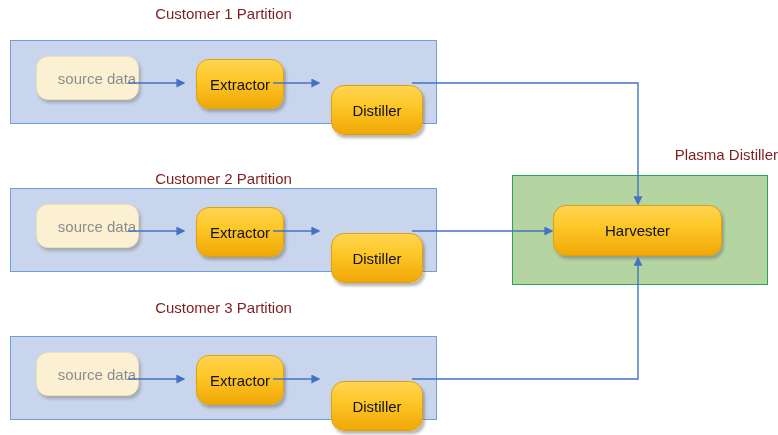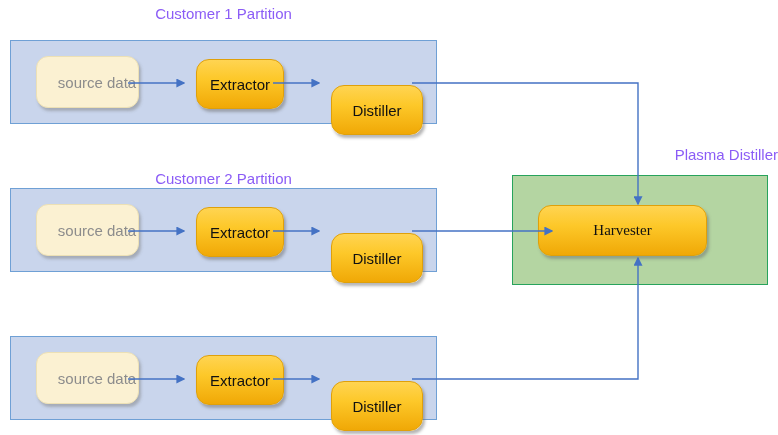--- a/index.html
+++ b/index.html
@@ -7,21 +7,21 @@
     position: relative;
     width: 778px;
     height: 435px;
     background: #ffffff;
     font-family: "Liberation Sans", sans-serif;
     overflow: hidden;
   }
   .partition-title {
     position: absolute;
     font-size: 15px;
-    color: #8b5cf6;
+    color: #7f1d1d;
     text-align: center;
     white-space: nowrap;
   }
   .partition {
     position: absolute;
     box-sizing: border-box;
   }
   .customer-partition {
     left: 10px;
     width: 427px;
@@ -42,63 +42,63 @@
     box-sizing: border-box;
     display: flex;
     align-items: center;
     justify-content: center;
     font-size: 15px;
     white-space: nowrap;
   }
   .source-node {
     left: 25px;
     width: 103px;
-    height: 52px;
+    height: 44px;
     background: #fbf1d2;
     border: 1px solid #ece0b5;
     border-radius: 12px;
     color: #8c8c8c;
     box-shadow: 2px 3px 3px rgba(120,120,120,0.45);
     padding-left: 19px;
   }
   .process-node {
     background: linear-gradient(180deg, #ffd452 0%, #fdc829 40%, #f0a806 100%);
     border: 1px solid #dfa00a;
     border-radius: 13px;
     color: #111111;
     box-shadow: 2px 3px 3px rgba(110,110,110,0.5);
   }
   .extractor-node { left: 185px; width: 88px; height: 50px; }
   .distiller-node { left: 320px; width: 92px; height: 50px; margin-top: 26px; }
   .harvester-node {
-    left: 538px;
+    left: 553px;
     top: 205px;
     width: 169px;
     height: 51px;
-    font-family: Liberation Serif, serif;
   }
   .connector-layer {
     position: absolute;
     left: 0; top: 0;
     width: 778px; height: 435px;
     pointer-events: none;
   }
   .connector {
     stroke: #4472c4;
     stroke-width: 1.4;
     fill: none;
   }
 </style>
 </head>
 <body>
 
 <div class="canvas">
 
   <div class="partition-title" style="left:10px; top:5px; width:427px;">Customer 1 Partition</div>
   <div class="partition-title" style="left:10px; top:150px; width:427px;margin-top:20px;">Customer 2 Partition</div>
+  <div class="partition-title" style="left:10px; top:299px; width:427px;">Customer 3 Partition</div>
   <div class="partition-title" style="left:512px; top:146px; width:266px; text-align:right;">Plasma Distiller</div>
 
   <div class="partition customer-partition" style="top:40px;">
     <div class="node source-node" style="top:15px;">source data</div>
     <div class="node process-node extractor-node" style="top:18px;">Extractor</div>
     <div class="node process-node distiller-node" style="top:18px;">Distiller</div>
   </div>
 
   <div class="partition customer-partition" style="top:188px;">
     <div class="node source-node" style="top:15px;">source data</div>

